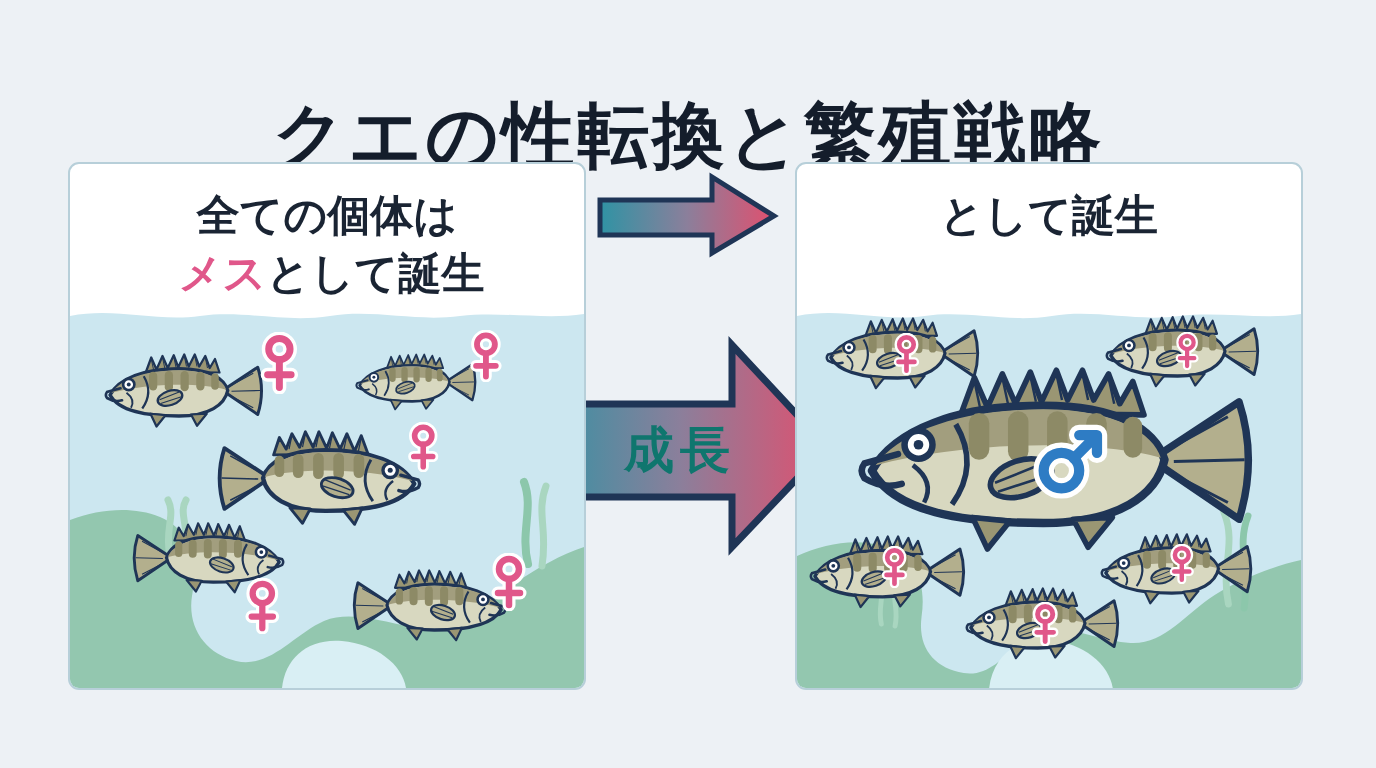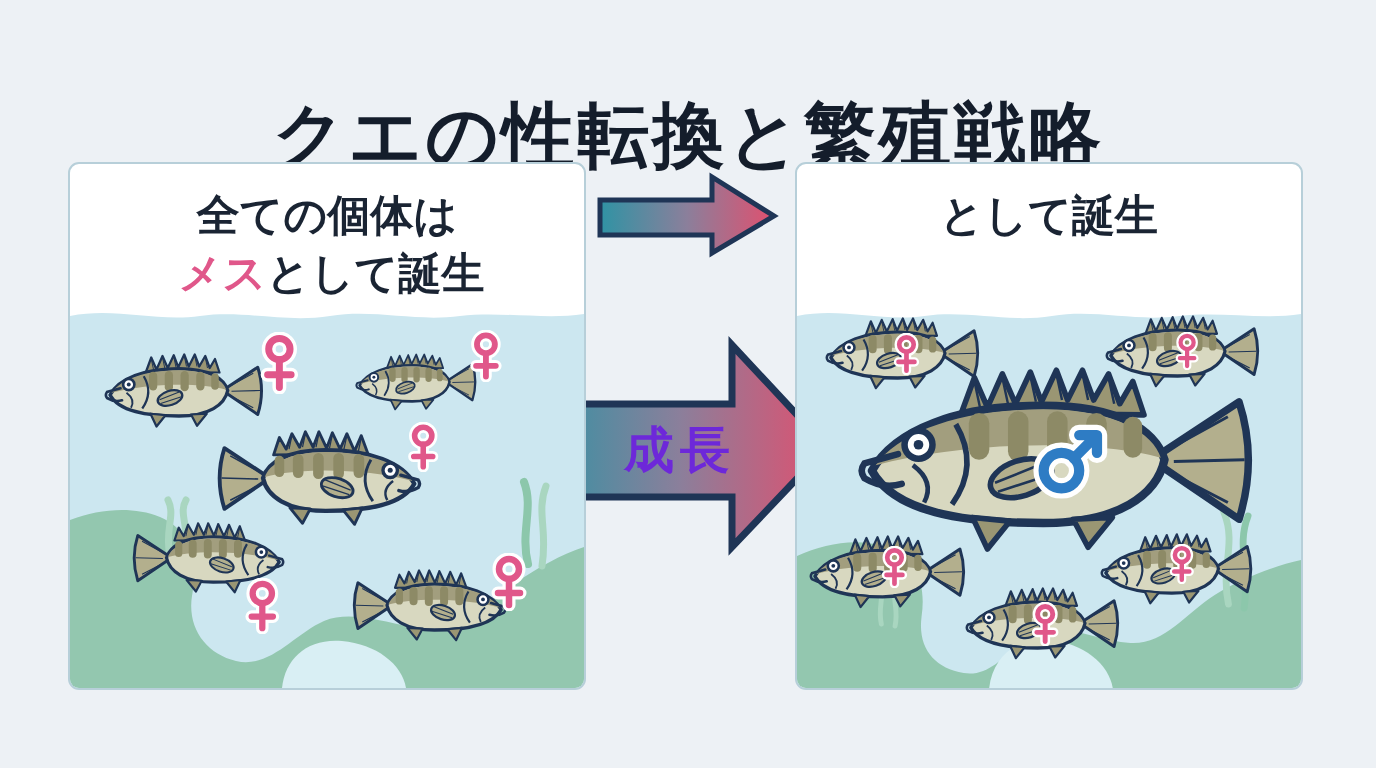--- a/index.html
+++ b/index.html
@@ -36,21 +36,21 @@
   .sym{position:absolute;}
   .sym svg{width:100%;height:100%;display:block;overflow:visible;}
   .sym-female{color:var(--pink);}
   .sym-male{color:var(--blue);}
   .arrow-svg{position:absolute;overflow:visible;}
   #top-arrow{left:598px;top:175px;width:180px;height:82px;}
   #mid-arrow{left:528px;top:340px;width:306px;height:214px;}
   .arrow-label{
     position:absolute;left:533px;top:404px;width:294px;height:93px;
     display:flex;align-items:center;justify-content:center;
-    font-size:50px;font-weight:800;color:#6d28d9;letter-spacing:6px;
+    font-size:50px;font-weight:800;color:#0f766e;letter-spacing:6px;
   }
   .defs-holder{position:absolute;width:0;height:0;overflow:hidden;}
 </style>
 </head>
 <body style="--pink: #e0578a; --blue: #2e7cc4;">
 
 <svg class="defs-holder" aria-hidden="true">
   <defs>
     <linearGradient id="grad-arrow" x1="0" y1="0" x2="1" y2="0">
       <stop offset="0" stop-color="#2f93a4"></stop>

